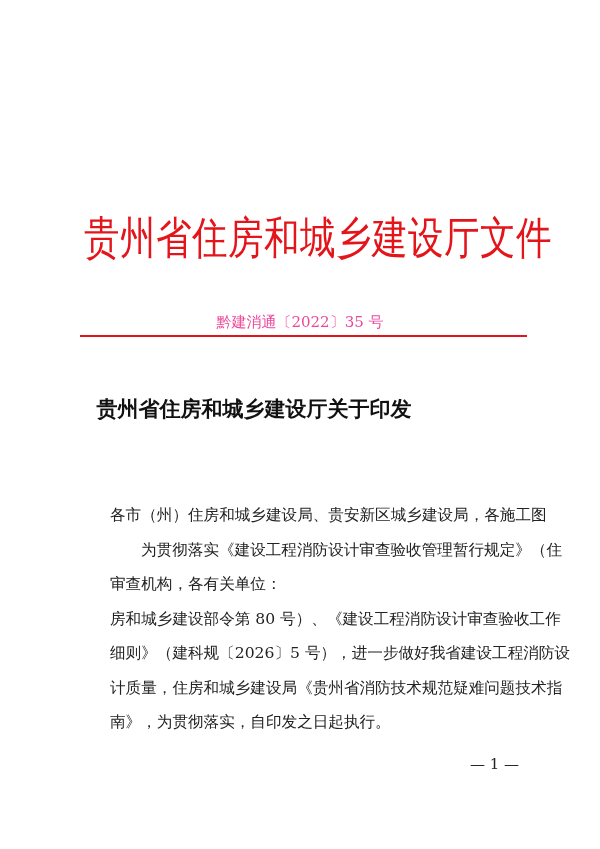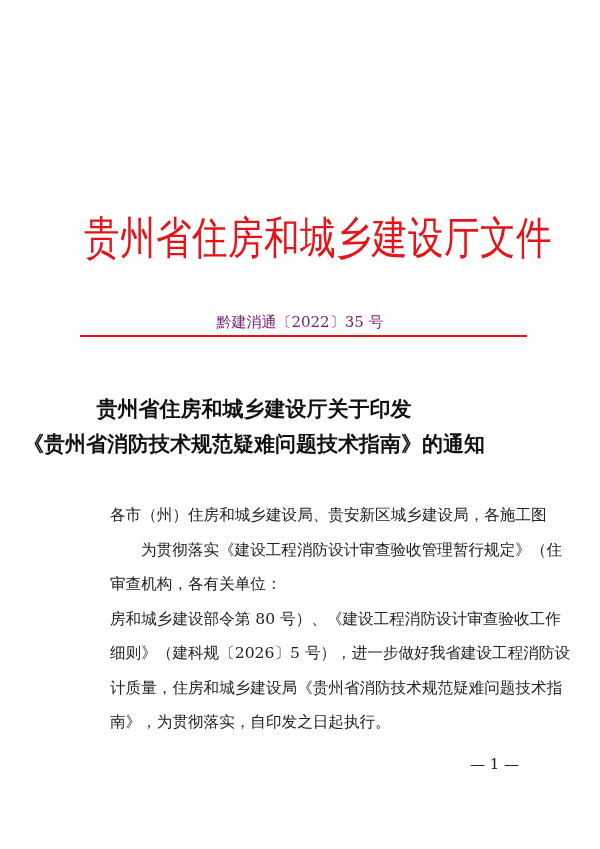--- a/index.html
+++ b/index.html
@@ -9,21 +9,21 @@
   }
   .page { position: absolute; left: 0; top: 0; width: 600px; height: 849px; }
   .header-title {
     position: absolute; left: 84px; top: 200px; width: 432px; text-align: center;
     color: #e3151b; font-size: 35.5px; font-weight: normal; letter-spacing: 0.5px;
     font-family: "DejaVu Sans", "Liberation Sans", sans-serif; line-height: 60px;
     transform: scaleY(1.25); transform-origin: center top; white-space: nowrap;
   }
   .doc-number {
     position: absolute; left: 0; width: 600px; top: 311px; text-align: center;
-    font-size: 15px; color: #701a75; line-height: 22px;
+    font-size: 15px; color: #ec4899; line-height: 22px;
   }
   .red-rule {
     position: absolute; left: 80px; top: 335px; width: 447px; height: 2px; background: #e3151b;
   }
   .subtitle {
     position: absolute; left: 0; width: 508px; text-align: center;
     font-size: 21px; font-weight: bold; color: #111; line-height: 30px; white-space: nowrap;
   }
   .subtitle.l1 { top: 394px; }
   .subtitle.l2 { top: 429px; }
@@ -41,21 +41,20 @@
 </style>
 </head>
 <body>
 
 <div class="page">
   <div class="header-title">贵州省住房和城乡建设厅文件</div>
   <div class="doc-number">黔建消通〔2022〕35 号</div>
   <div class="red-rule"></div>
 
   <div class="subtitle l1">贵州省住房和城乡建设厅关于印发</div>
-  <div class="subtitle l2">《贵州省消防技术规范疑难问题技术指南》的通知</div>
 
   <div class="body-text">
     <span class="body-line">各市（州）住房和城乡建设局、贵安新区城乡建设局，各施工图</span>
     <span class="body-line indent">为贯彻落实《建设工程消防设计审查验收管理暂行规定》（住</span>
     <span class="body-line last">审查机构，各有关单位：</span>
     <span class="body-line">房和城乡建设部令第 80 号）、《建设工程消防设计审查验收工作</span>
     <span class="body-line">细则》（建科规〔2026〕5 号），进一步做好我省建设工程消防设</span>
     <span class="body-line">计质量，住房和城乡建设局《贵州省消防技术规范疑难问题技术指</span>
     <span class="body-line last">南》，为贯彻落实，自印发之日起执行。</span>
   </div>

